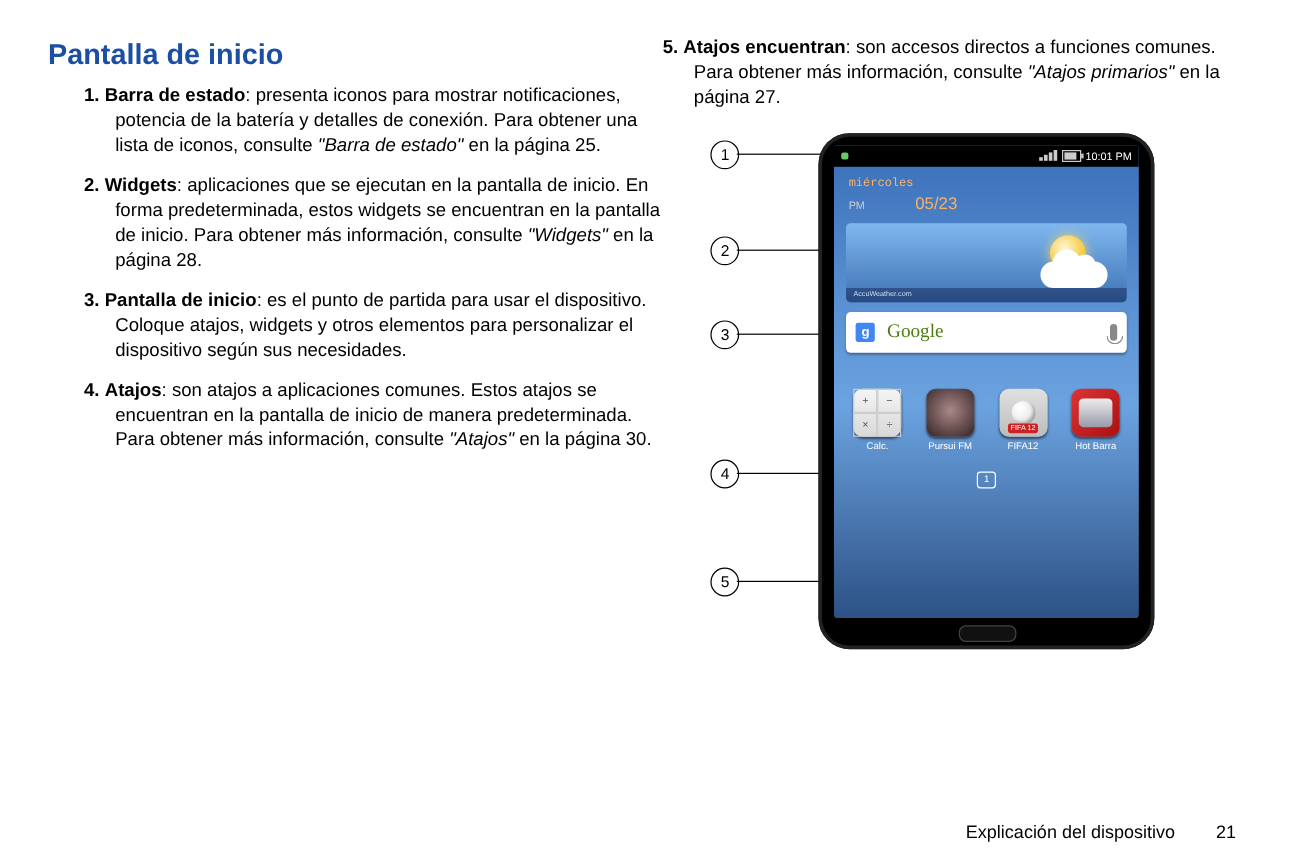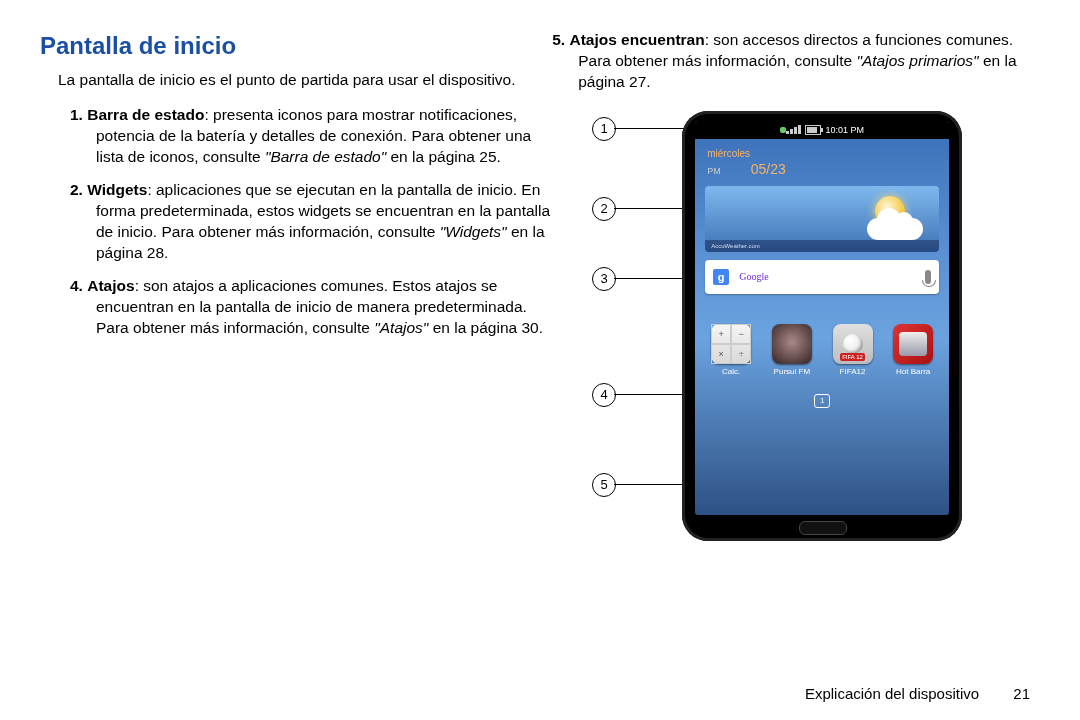--- a/index.html
+++ b/index.html
@@ -116,43 +116,43 @@
     border-radius: 3px;
     overflow: hidden;
   }
   .statusbar {
     height: 18px;
     background: #000;
     color: #fff;
     font-size: 9px;
     display: flex;
     align-items: center;
-    justify-content: center;
+    justify-content: space-between;
     padding: 0 6px;
   }
   .statusbar .sl { display:flex; gap:4px; align-items:center;}
   .st-dot { width:6px; height:6px; background:#6c6; border-radius:2px;}
   .st-sig { display:inline-flex; gap:1px; align-items:flex-end;}
   .st-sig span{display:block;width:3px;background:#ccc;}
   .st-bat { width:14px; height:8px; border:1px solid #ccc; position:relative;}
   .st-bat::after{content:"";position:absolute;right:-3px;top:2px;width:2px;height:4px;background:#ccc;}
   .st-bat::before{content:"";position:absolute;left:1px;top:1px;width:10px;height:6px;background:#ccc;}
 
   .clockw {
     padding: 8px 12px 4px 12px;
     color: #fff;
     display: flex;
     align-items: baseline;
     gap: 10px;
   }
   .clockw .time { font-size: 42px; font-weight: 300; letter-spacing: -2px;}
   .clockw .dblock { font-size: 10px; line-height: 1.3; }
-  .clockw .day { color: #f7b267; }
+  .clockw .day { color: #f7b267; font-family: Liberation Mono, monospace; }
   .clockw .date { color: #f7b267; font-size: 14px; padding-left: 22px; }
-  .clockw .ampm { color: #ccc; font-size: 9px; margin-right:8px;}
+  .clockw .ampm { color: #ccc; font-size: 9px; margin-right:20px;}
 
   .weatherw {
     margin: 4px 10px;
     height: 66px;
     background: linear-gradient(#7fb8ef, #3d72b3);
     border-radius: 4px;
     position: relative;
     overflow: hidden;
   }
   .weatherw .sun {
@@ -179,21 +179,21 @@
     align-items: center;
     padding: 0 8px;
     gap: 10px;
     box-shadow: 0 1px 2px rgba(0,0,0,0.3);
   }
   .searchw .glogo {
     width: 16px; height: 16px; background:#4285F4; color:#fff;
     font-size: 11px; font-weight: bold; text-align:center;
     border-radius: 2px; line-height:16px;
   }
-  .searchw .ghint { flex:1; color:#6d28d9; font-size: 10px; font-family: Georgia, serif;}
+  .searchw .ghint { flex:1; color:#4d7c0f; font-size: 16px; font-family: Georgia, serif;}
   .searchw .mic { width:6px; height:14px; background:#888; border-radius:3px; position:relative;}
   .searchw .mic::after{content:"";position:absolute;left:-3px;bottom:-3px;width:12px;height:6px;border:1.5px solid #888;border-top:none;border-radius:0 0 10px 10px;}
 
   .approw {
     margin: 30px 10px 0 10px;
     display: flex;
     justify-content: space-between;
   }
   .appicon {
     width: 52px;
@@ -257,31 +257,34 @@
     border-radius:6px;
     background:#111;
   }
 </style>
 </head>
 <body>
 
 <div class="page">
   <div class="col col-left">
     <h2 class="title">Pantalla de inicio</h2>
-    <p class="intro">La pantalla de inicio es el punto de partida para usar el dispositivo.</p>
 
 
     <ol class="items">
       <li>
         <span class="num">1.</span>
         <span class="term">Barra de estado</span><span>: presenta iconos para mostrar notificaciones, potencia de la batería y detalles de conexión. Para obtener una lista de iconos, consulte </span><span class="ital">"Barra de estado"</span><span> en la página 25.</span>
       </li>
       <li>
         <span class="num">2.</span>
         <span class="term">Widgets</span><span>: aplicaciones que se ejecutan en la pantalla de inicio. En forma predeterminada, estos widgets se encuentran en la pantalla de inicio. Para obtener más información, consulte </span><span class="ital">"Widgets"</span><span> en la página 28.</span>
+      </li>
+      <li>
+        <span class="num">3.</span>
+        <span class="term">Pantalla de inicio</span><span>: es el punto de partida para usar el dispositivo. Coloque atajos, widgets y otros elementos para personalizar el dispositivo según sus necesidades.</span>
       </li>
       <li>
         <span class="num">4.</span>
         <span class="term">Atajos</span><span>: son atajos a aplicaciones comunes. Estos atajos se encuentran en la pantalla de inicio de manera predeterminada. Para obtener más información, consulte </span><span class="ital">"Atajos"</span><span> en la página 30.</span>
       </li>
     </ol>
   </div>
 
   <div class="col col-right">
     <div class="right-item5" style="padding-left:26px;text-indent:-26px;">

